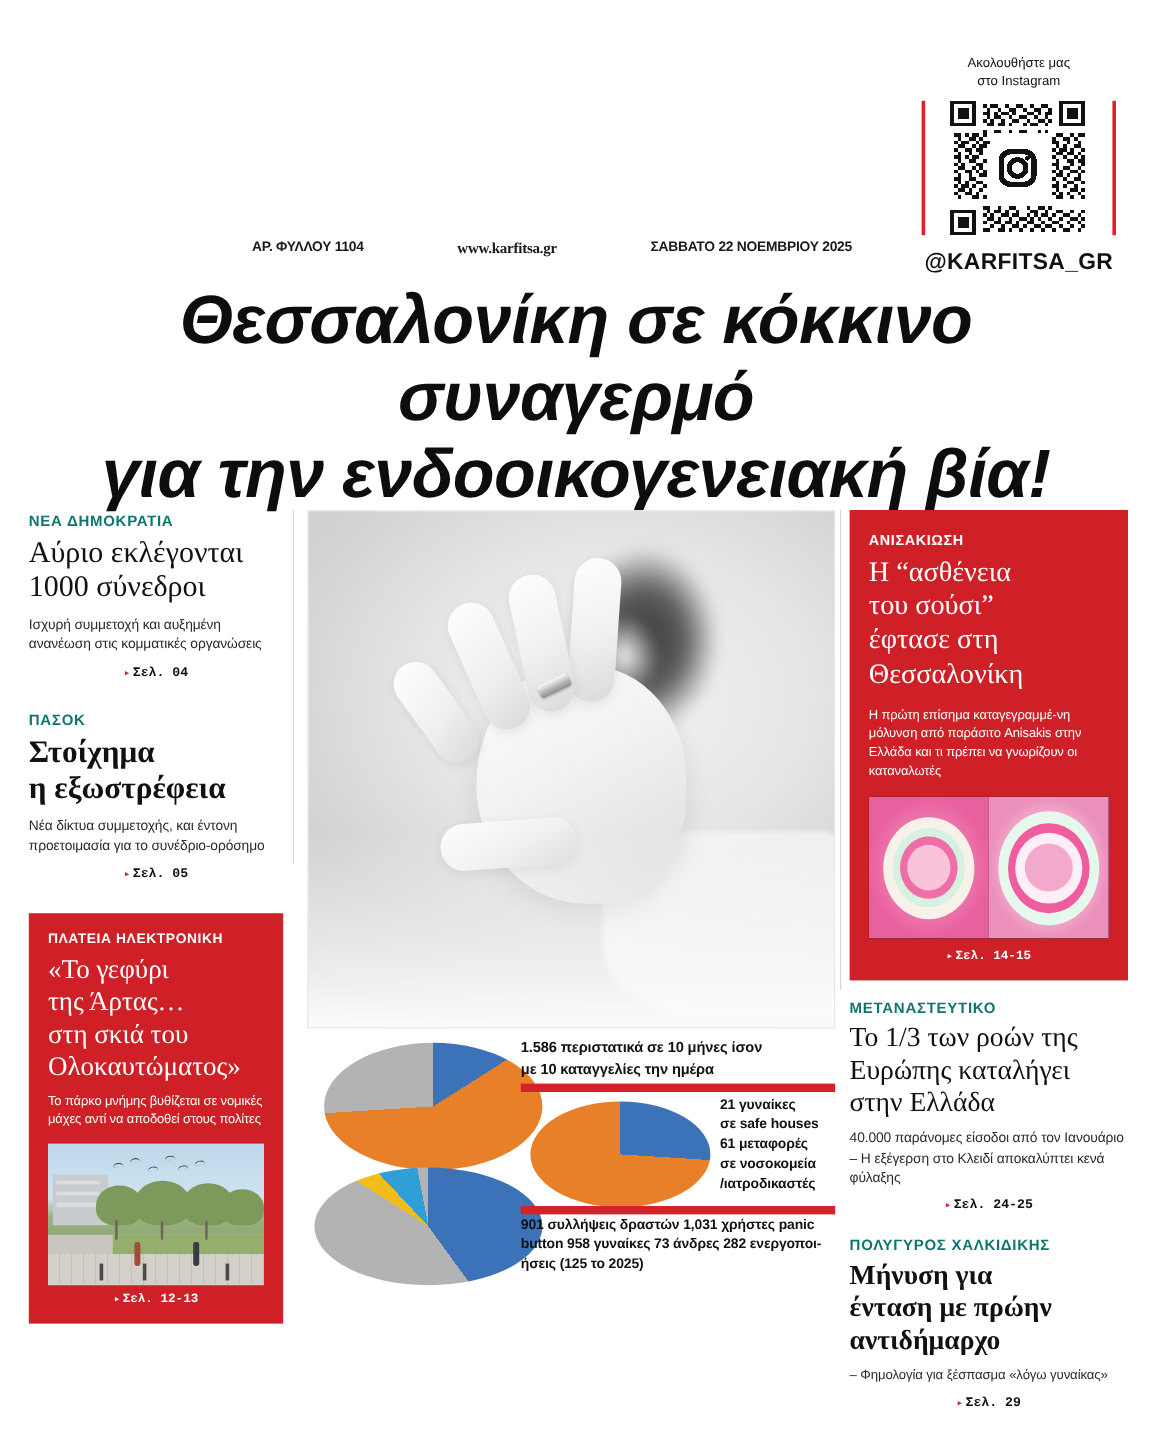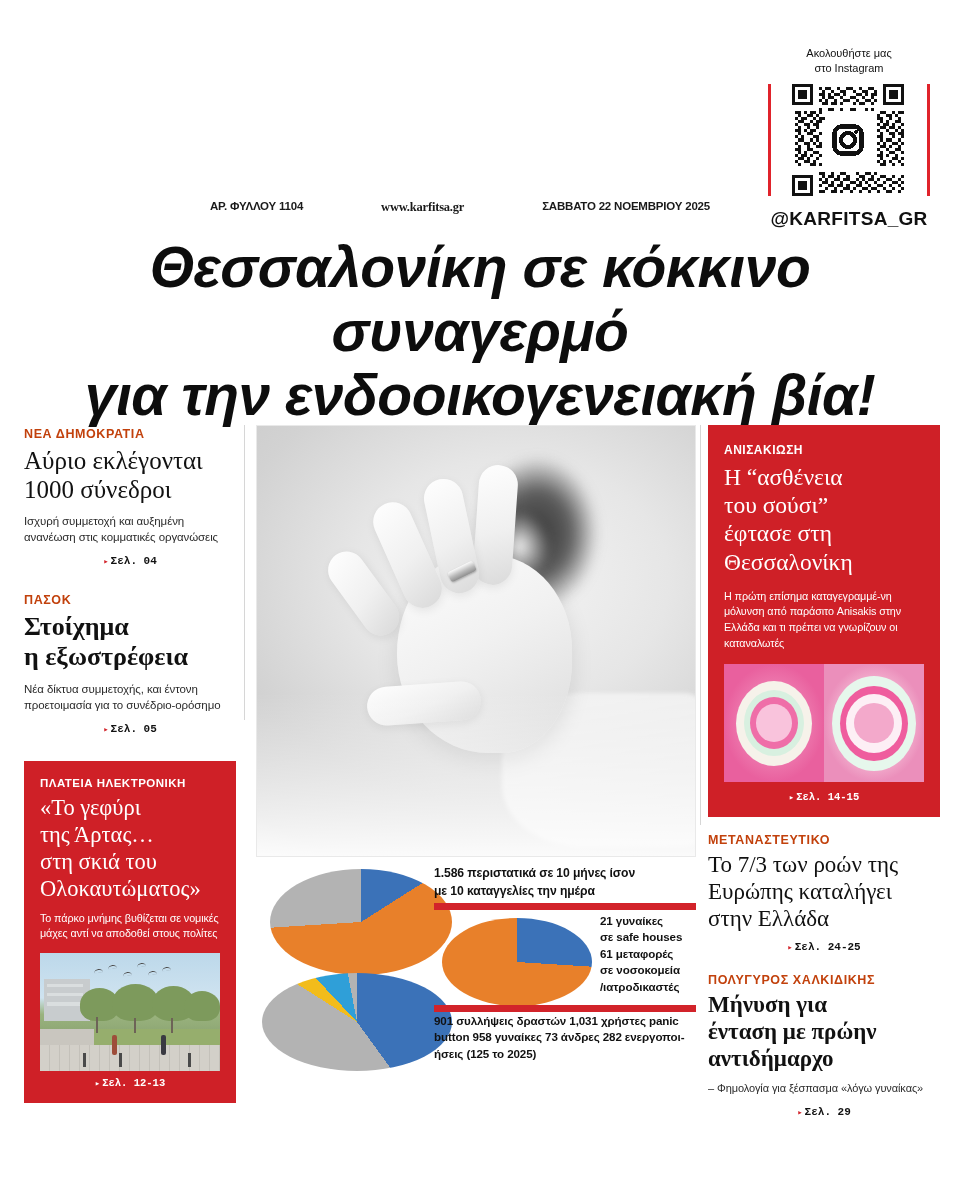--- a/index.html
+++ b/index.html
@@ -84,21 +84,21 @@
   .col-left   { position:absolute; left: 24px;  top: 0; width: 212px; }
   .col-center { position:absolute; left: 256px; top: 0; width: 440px; }
   .col-right  { position:absolute; left: 708px; top: 0; width: 232px; }
 
   .vline { position:absolute; top: 0; width:1px; background:#d6d6d6; }
   .vline.a { left: 244px; height: 295px; }
   .vline.b { left: 700px; height: 400px; }
 
   
   .kicker {
-    color:#c2410c; font-size: 12.5px; font-weight: 700;
+    color:#0f766e; font-size: 12.5px; font-weight: 700;
     letter-spacing: .6px; margin-bottom: 5px;
   }
   .headline {
     font-family: "Liberation Serif", serif;
     font-weight: 400; color:#111;
     line-height: 1.16;
   }
   .deck {
     font-size: 11.5px; color:#2b2b2b; line-height: 1.42;
     margin-top: 9px; letter-spacing:-0.1px;
@@ -668,24 +668,25 @@
         </div>
 
         <div class="pageref">
           <span class="ar">▸</span><span>Σελ. 14-15</span>
         </div>
       </div>
 
       <div class="art-meta">
         <div class="kicker">ΜΕΤΑΝΑΣΤΕΥΤΙΚΟ</div>
         <div class="headline">
-          <div>Το 7/3 των ροών της</div>
+          <div>Το 1/3 των ροών της</div>
           <div>Ευρώπης καταλήγει</div>
           <div>στην Ελλάδα</div>
         </div>
+        <div class="deck">40.000 παράνομες είσοδοι από τον Ιανουάριο – Η εξέγερση στο Κλειδί αποκαλύπτει κενά φύλαξης</div>
         <div class="pageref">
           <span class="ar">▸</span><span>Σελ. 24-25</span>
         </div>
       </div>
 
       <div class="art-poly">
         <div class="kicker">ΠΟΛΥΓΥΡΟΣ ΧΑΛΚΙΔΙΚΗΣ</div>
         <div class="headline">
           <div>Μήνυση για</div>
           <div>ένταση με πρώην</div>

